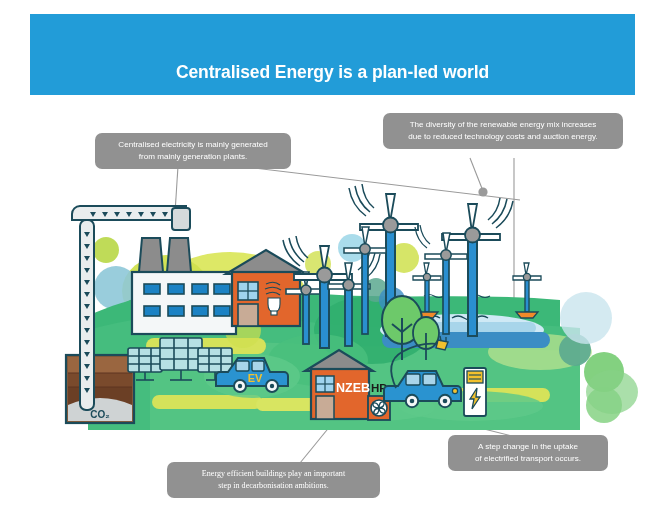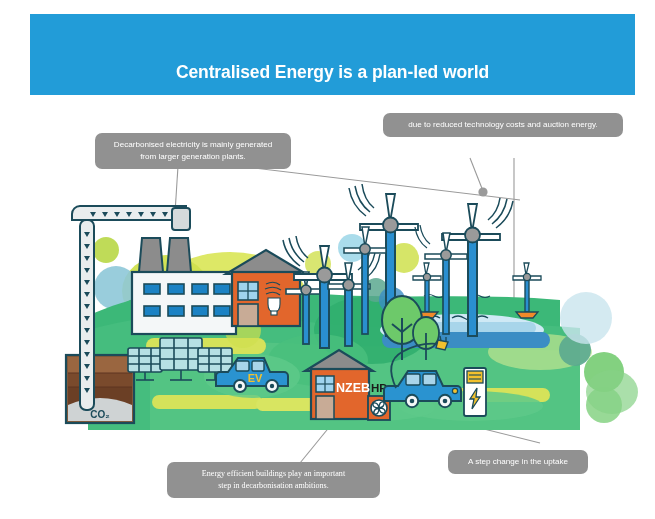--- a/index.html
+++ b/index.html
@@ -390,30 +390,32 @@
     <g>
       <rect x="464" y="368" width="22" height="48" rx="2" fill="#ffffff" stroke="#1b4b5a" stroke-width="1.8"></rect>
       <rect x="467" y="371" width="16" height="12" fill="#f2c12e" stroke="#1b4b5a" stroke-width="1.3"></rect>
       <line x1="469" y1="375" x2="481" y2="375" stroke="#1b4b5a" stroke-width="1.1"></line>
       <line x1="469" y1="379" x2="481" y2="379" stroke="#1b4b5a" stroke-width="1.1"></line>
       <polygon points="477,388 470,399 474,399 472,409 480,397 476,397" fill="#f2c12e" stroke="#1b4b5a" stroke-width="1.3"></polygon>
     </g>
   </svg>
 
   <div class="callout" style="left:95px;top:133px;width:196px;">
-    <span>Decarbonised electricity is mainly generated</span>
-    <span>from larger generation plants.</span>
+    <span>Centralised electricity is mainly generated</span>
+    <span>from mainly generation plants.</span>
   </div>
 
   <div class="callout" style="left:383px;top:113px;width:240px;">
+    <span>The diversity of the renewable energy mix increases</span>
     <span>due to reduced technology costs and auction energy.</span>
   </div>
 
   <div class="callout" style="left:167px;top:462px;width:213px;font-family:Liberation Serif, serif;">
     <span>Energy efficient buildings play an important</span>
     <span>step in decarbonisation ambitions.</span>
   </div>
 
-  <div class="callout" style="left:448px;top:450px;width:140px;">
+  <div class="callout" style="left:448px;top:435px;width:160px;">
     <span>A step change in the uptake</span>
+    <span>of electrified transport occurs.</span>
   </div>
 
 </div>
 
 </body></html>

